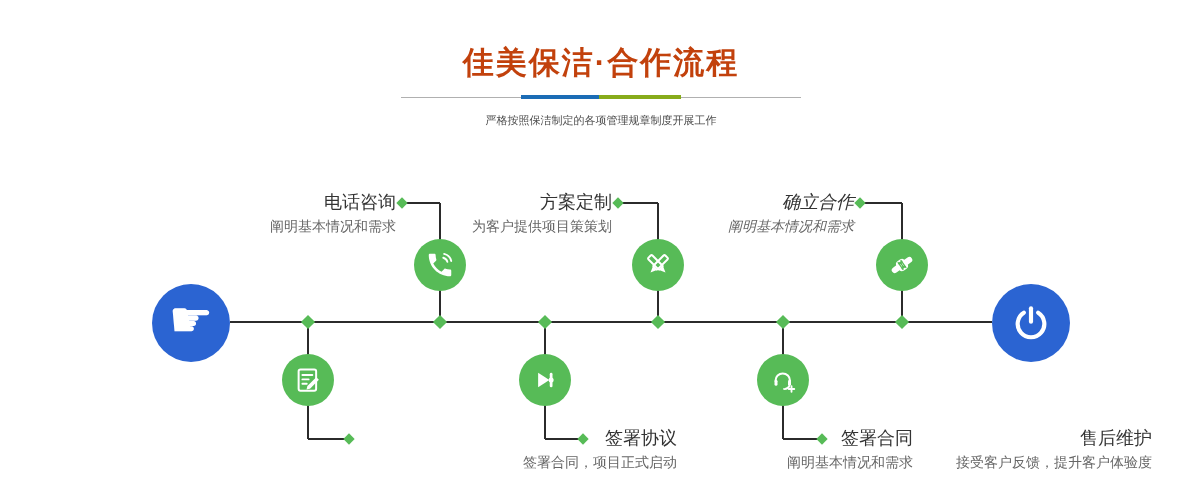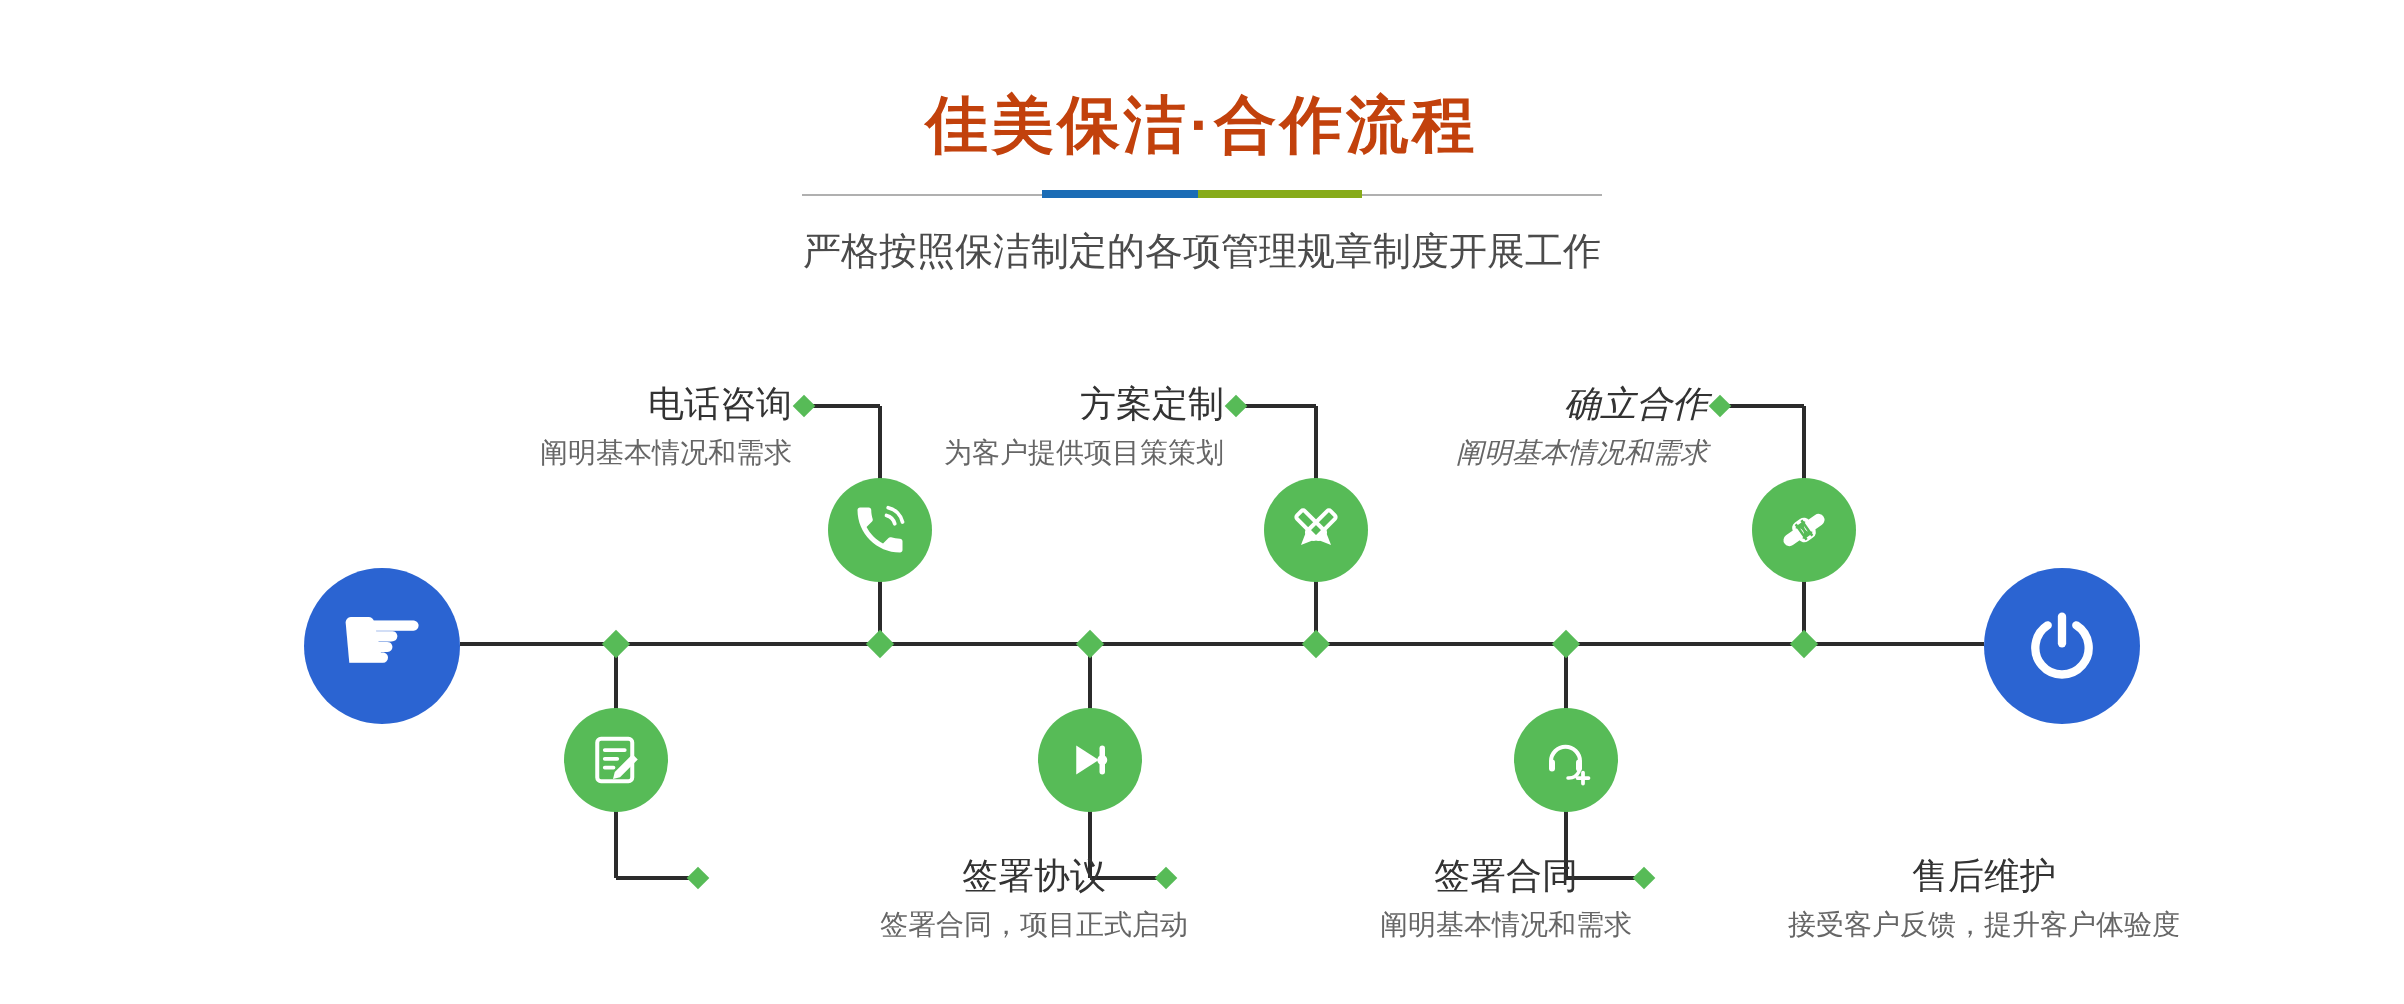--- a/index.html
+++ b/index.html
@@ -16,36 +16,36 @@
   .ln{position:absolute;background:var(--line);}
   
   .page-title{left:0;top:42px;width:1202px;text-align:center;
     font-size:31px;font-weight:bold;color:#c2410c;letter-spacing:2px;}
   .divider{left:401px;top:95px;width:400px;height:5px;}
   .divider .hairline{position:absolute;left:0;top:2px;width:400px;height:1px;background:#b0b0b0;}
   .divider .thick{position:absolute;left:50%;top:0;transform:translateX(-50%);
     width:160px;height:4px;display:flex;}
   .divider .seg-blue{width:78px;height:4px;background:var(--div-blue);}
   .divider .seg-olive{width:82px;height:4px;background:var(--div-olive);}
-  .subtitle{left:0;top:113px;width:1202px;text-align:center;font-size:19px;color:#4b4b4b;}
+  .subtitle{left:0;top:113px;width:1202px;text-align:center;font-size:11px;color:#4b4b4b;}
   
   .node-blue{width:78px;height:78px;border-radius:50%;background:var(--blue);
     display:flex;align-items:center;justify-content:center;z-index:4;}
   .hand-glyph{color:#fff;font-size:50px;line-height:1;
     font-family:"DejaVu Sans",sans-serif;transform:translateY(-3px);}
   .node-green{width:52px;height:52px;border-radius:50%;background:var(--green);
     display:flex;align-items:center;justify-content:center;z-index:3;}
   .diamond{width:10px;height:10px;background:var(--green);transform:rotate(45deg);z-index:5;}
   .diamond.sm{width:8px;height:8px;}
   
   .lbl{z-index:2;}
   .lbl .step-title{font-size:18px;color:#333;line-height:21px;}
   .lbl .step-desc{font-size:14px;color:#666;line-height:17px;margin-top:5px;}
   .lbl.top{width:300px;text-align:right;}
-  .lbl.bottom{width:320px;text-align:center;}
+  .lbl.bottom{width:320px;text-align:right;}
   svg{display:block;}
 </style>
 </head>
 <body>
 
 <div class="abs page-title">佳美保洁·合作流程</div>
 <div class="abs divider">
   <div class="hairline"></div>
   <div class="thick">
     <div class="seg-blue"></div>

